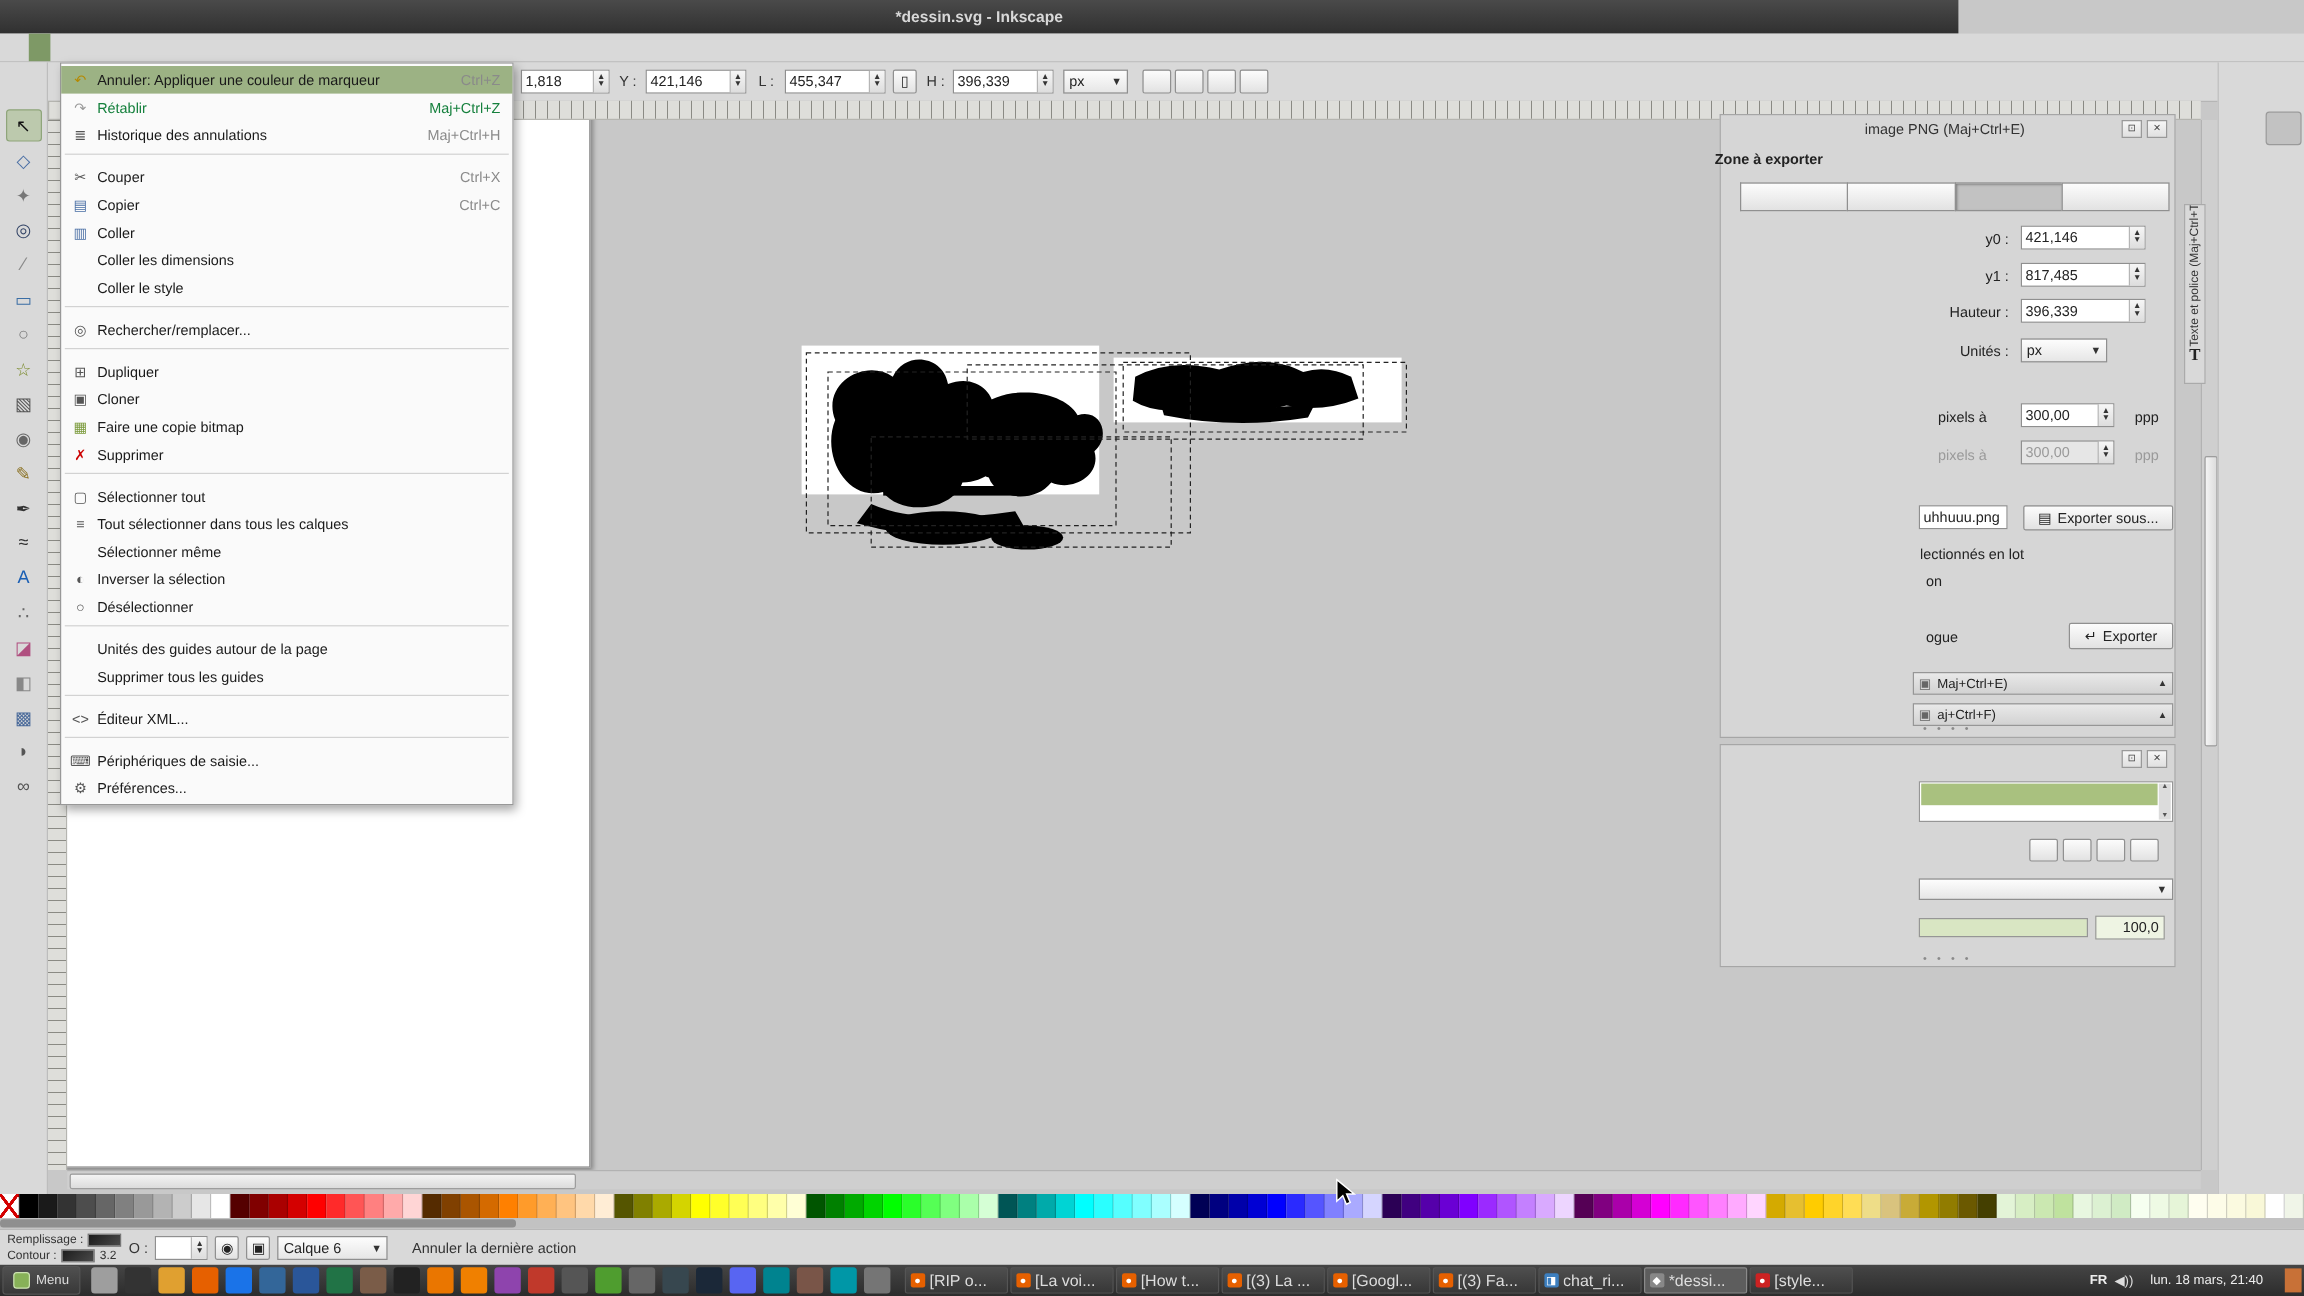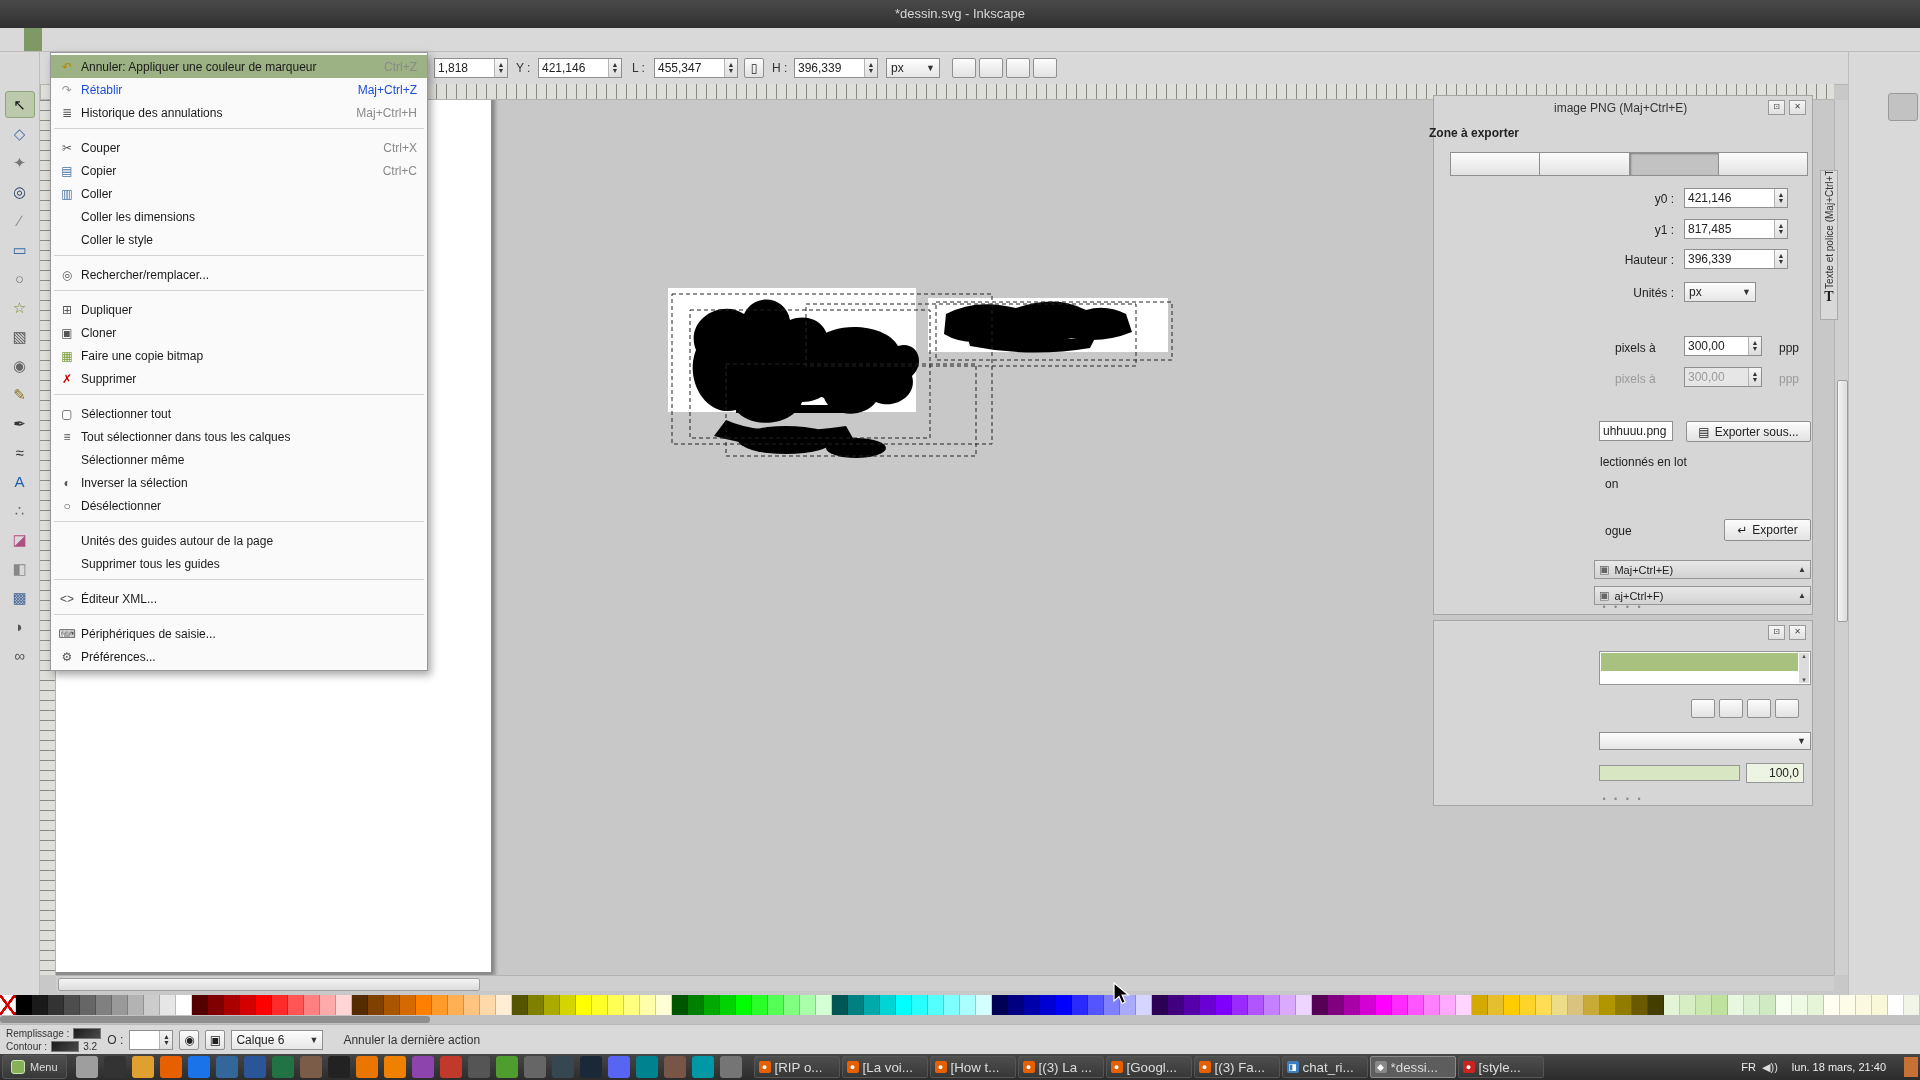--- a/index.html
+++ b/index.html
@@ -1,22 +1,22 @@
 <!DOCTYPE html>
 <html><head>
 <meta charset="utf-8">
 <style>
   html,body{margin:0;padding:0;background:#222;}
   #root{position:relative;width:1920px;height:1080px;overflow:hidden;
         font-family:"Liberation Sans","DejaVu Sans",sans-serif;font-size:12px;color:#222;
         background:#c8c8c8;}
   .abs{position:absolute;}
   
-  #titlebar{left:0;top:0;width:1920px;height:28px;background:linear-gradient(#4a4a4a,#303030);
-            color:#d8d8d8;text-align:center;line-height:28px;font-size:13px;}
+  #titlebar{left:0;top:0;width:1632px;height:28px;background:linear-gradient(#4a4a4a,#303030);
+            color:#d8d8d8;text-align:center;line-height:28px;font-size:13px;font-weight:bold;}
   #win-controls{right:6px;top:0;height:28px;display:flex;align-items:center;gap:4px;}
   #win-controls .wbtn{width:26px;height:20px;color:#cfcfcf;text-align:center;line-height:20px;font-size:11px;border-radius:3px;}
   
   #menubar{left:0;top:28px;width:1920px;height:24px;background:#d9d9d9;border-bottom:1px solid #bcbcbc;
            display:flex;align-items:stretch;padding-left:6px;box-sizing:border-box;}
   .menu-item{padding:0 9px;line-height:24px;color:#222;}
   .menu-item.active{background:#7e9966;color:#fff;}
   #toolbar{left:0;top:52px;width:1920px;height:32px;background:#d9d9d9;border-bottom:1px solid #b5b5b5;}
   .tlabel{position:absolute;top:9px;font-size:12px;color:#333;}
   .spin{position:absolute;top:6px;display:flex;align-items:stretch;background:#fff;border:1px solid #8f8f8f;height:20px;box-sizing:border-box;}
@@ -115,32 +115,32 @@
   .launcher{width:22px;height:22px;margin:0 3px;border-radius:3px;display:flex;align-items:center;justify-content:center;
             font-size:11px;color:#fff;}
   #task-windows{display:flex;align-items:center;margin-left:8px;}
   .task-btn{width:86px;height:22px;margin:0 1px;display:flex;align-items:center;gap:4px;padding:0 4px;box-sizing:border-box;
             border:1px solid #555;border-radius:2px;background:linear-gradient(#4e4e4e,#373737);color:#ddd;overflow:hidden;}
   .task-btn.active{background:#5d5d5d;border-color:#8a8a8a;}
   .task-ico{width:12px;height:12px;border-radius:2px;flex:0 0 auto;font-size:9px;line-height:12px;text-align:center;color:#fff;}
   .task-label{white-space:nowrap;overflow:hidden;}
   #tray{margin-left:auto;display:flex;align-items:center;gap:6px;}
   .tray-ico{width:16px;height:16px;display:flex;align-items:center;justify-content:center;font-size:11px;border-radius:2px;}
-  #kb-layout{font-weight:normal;color:#eee;}
+  #kb-layout{font-weight:bold;color:#eee;}
   #clock{margin:0 8px;color:#eee;white-space:nowrap;}
   #corner-sq{width:14px;height:20px;background:#c87137;margin-left:4px;}
   
   #edit-menu{left:50px;top:52px;width:376px;background:#fafafa;border:1px solid #989898;z-index:100;
              box-shadow:3px 4px 8px rgba(0,0,0,.35);padding:2px 0;}
   .mi{display:flex;align-items:center;height:23px;padding:0 10px 0 6px;}
   .mi .ic{width:20px;text-align:center;font-size:12px;flex:0 0 auto;}
   .mi .lbl{flex:1;padding-left:4px;color:#1a1a1a;white-space:nowrap;overflow:hidden;}
   .mi .sc{color:#8a8a8a;padding-left:24px;white-space:nowrap;}
   .mi.active{background:#9cb284;}
-  .mi.disabled .lbl,.mi.disabled .sc,.mi.disabled .ic{color:#1d4ed8;}
+  .mi.disabled .lbl,.mi.disabled .sc,.mi.disabled .ic{color:#15803d;}
   .mi.separator{display:block;height:8px;padding:0;}
   .mi.separator::after{content:"";display:block;height:1px;background:#d2d2d2;margin:4px 3px;}
   
   #cursor{left:1112px;top:982px;z-index:200;}
 </style>
 </head>
 <body>
 
 <div id="root" data-name="inkscape-window">
 

